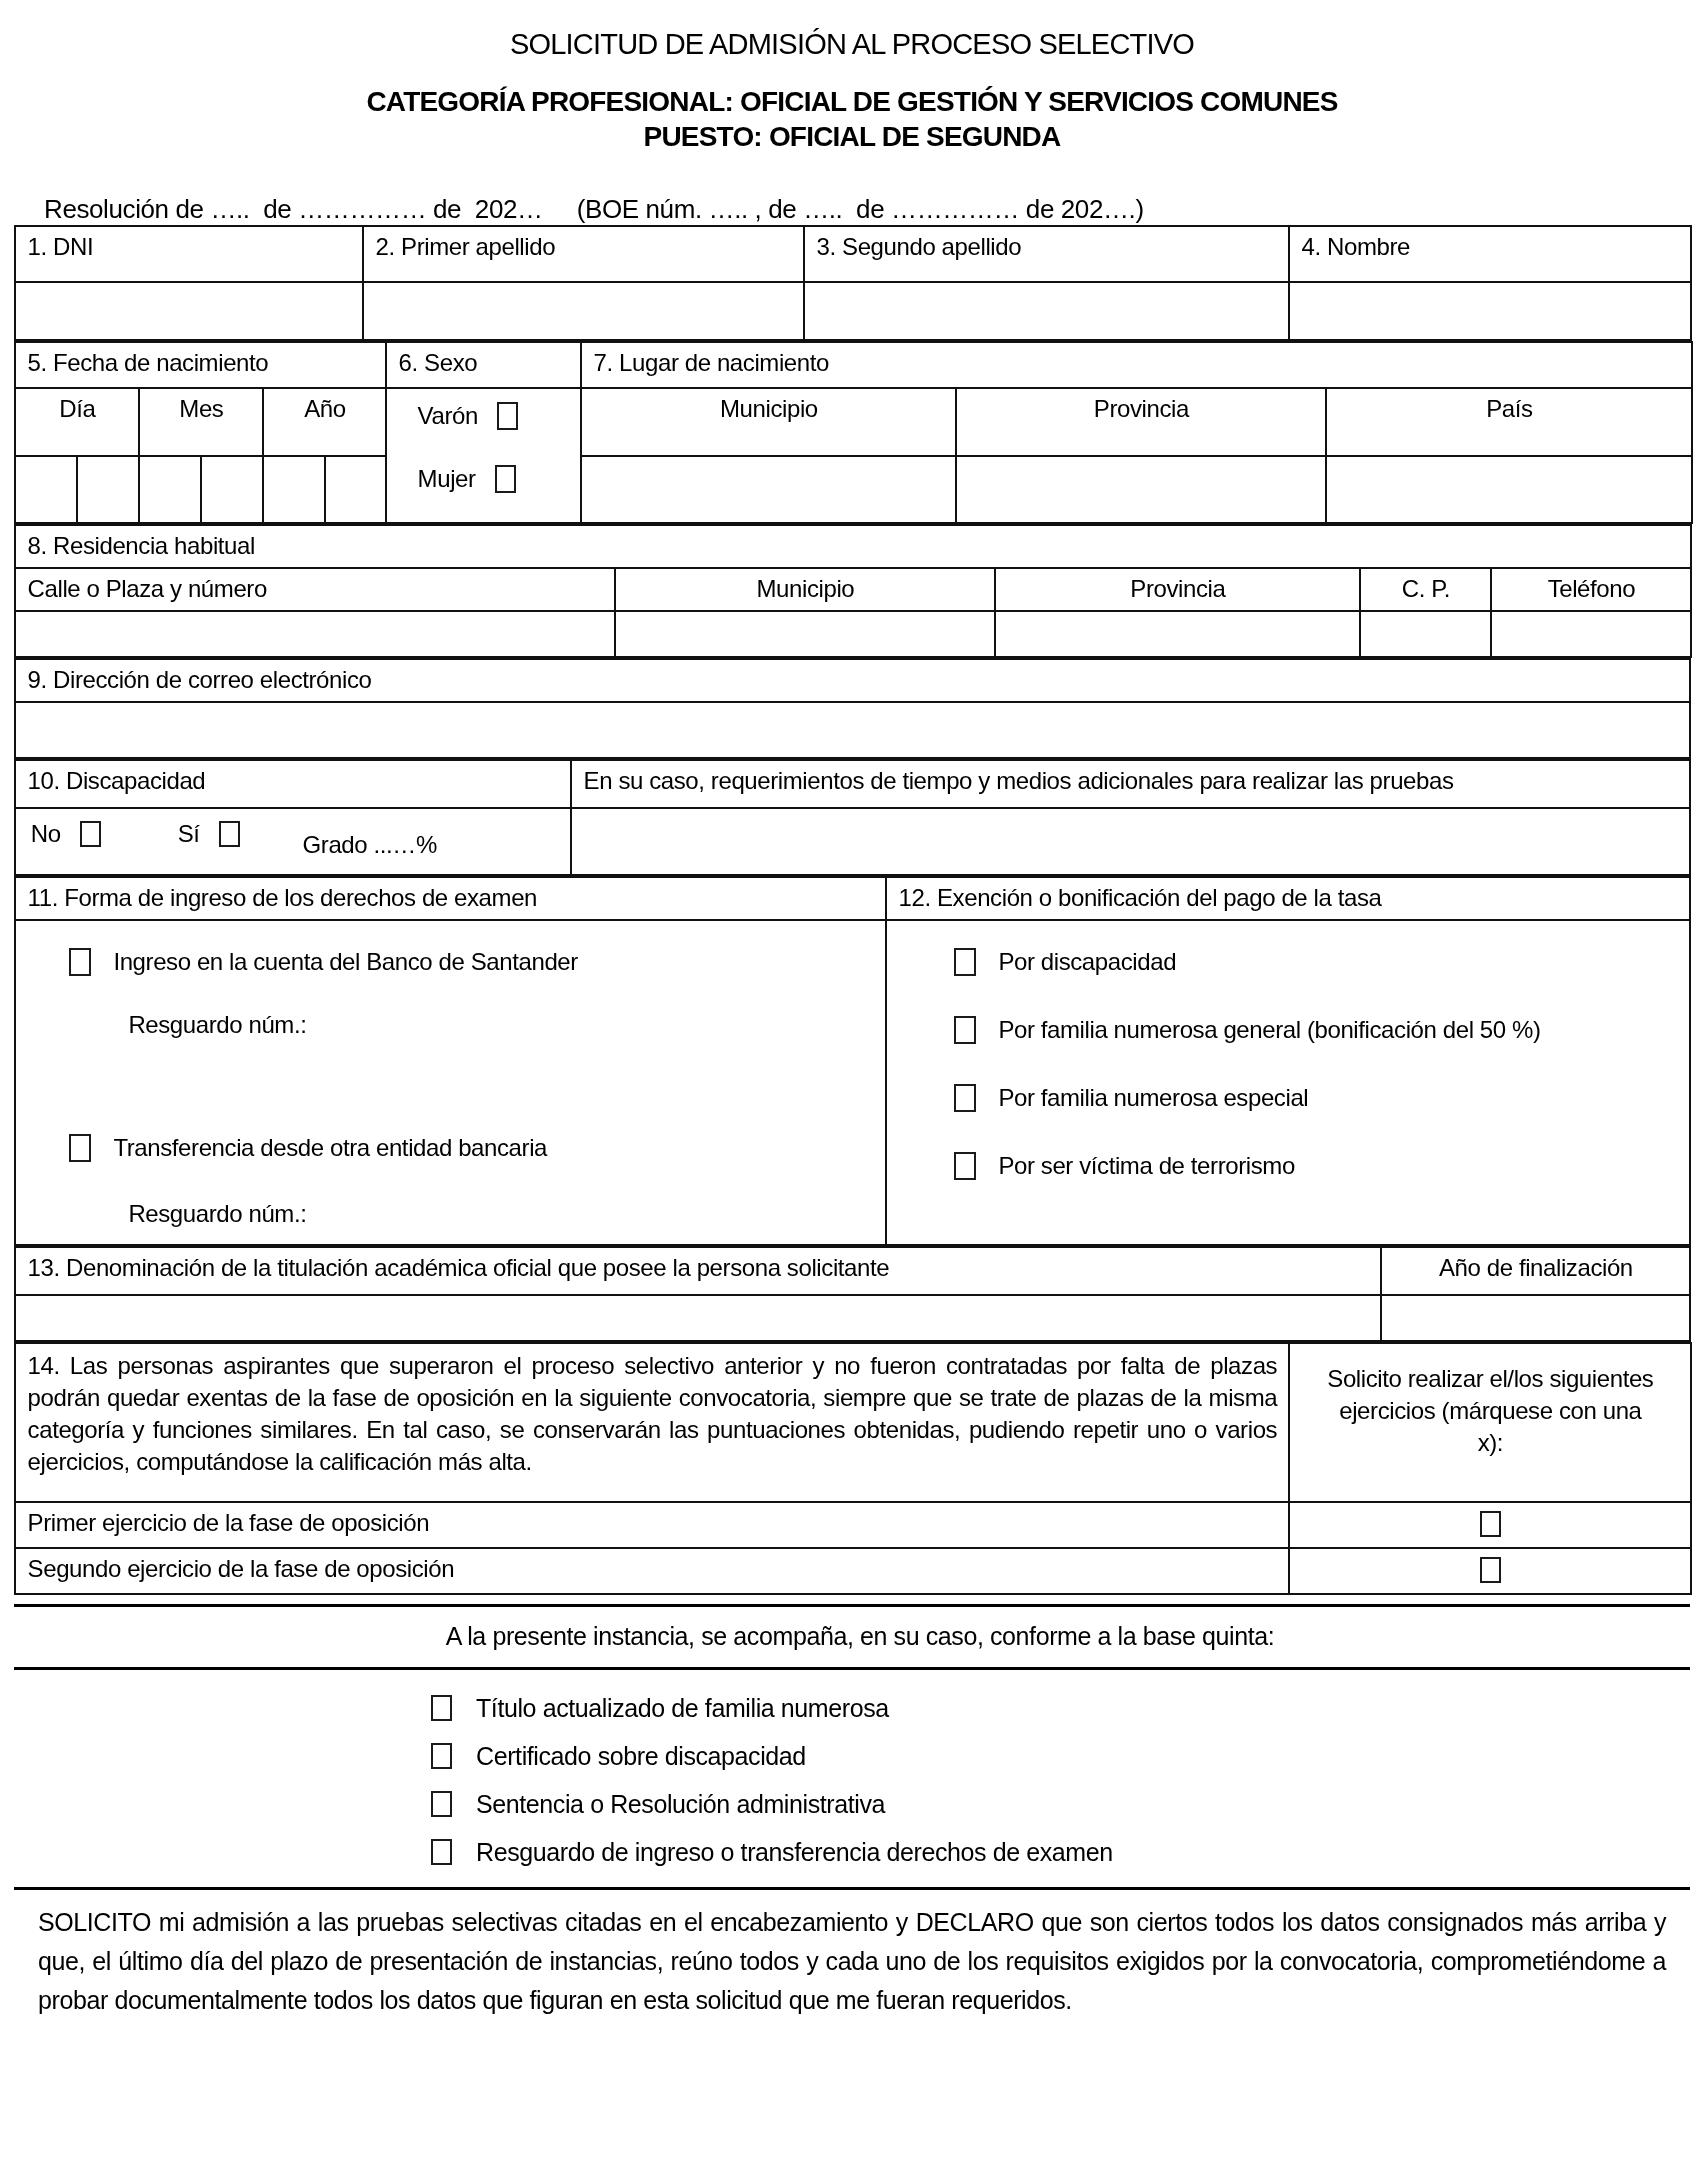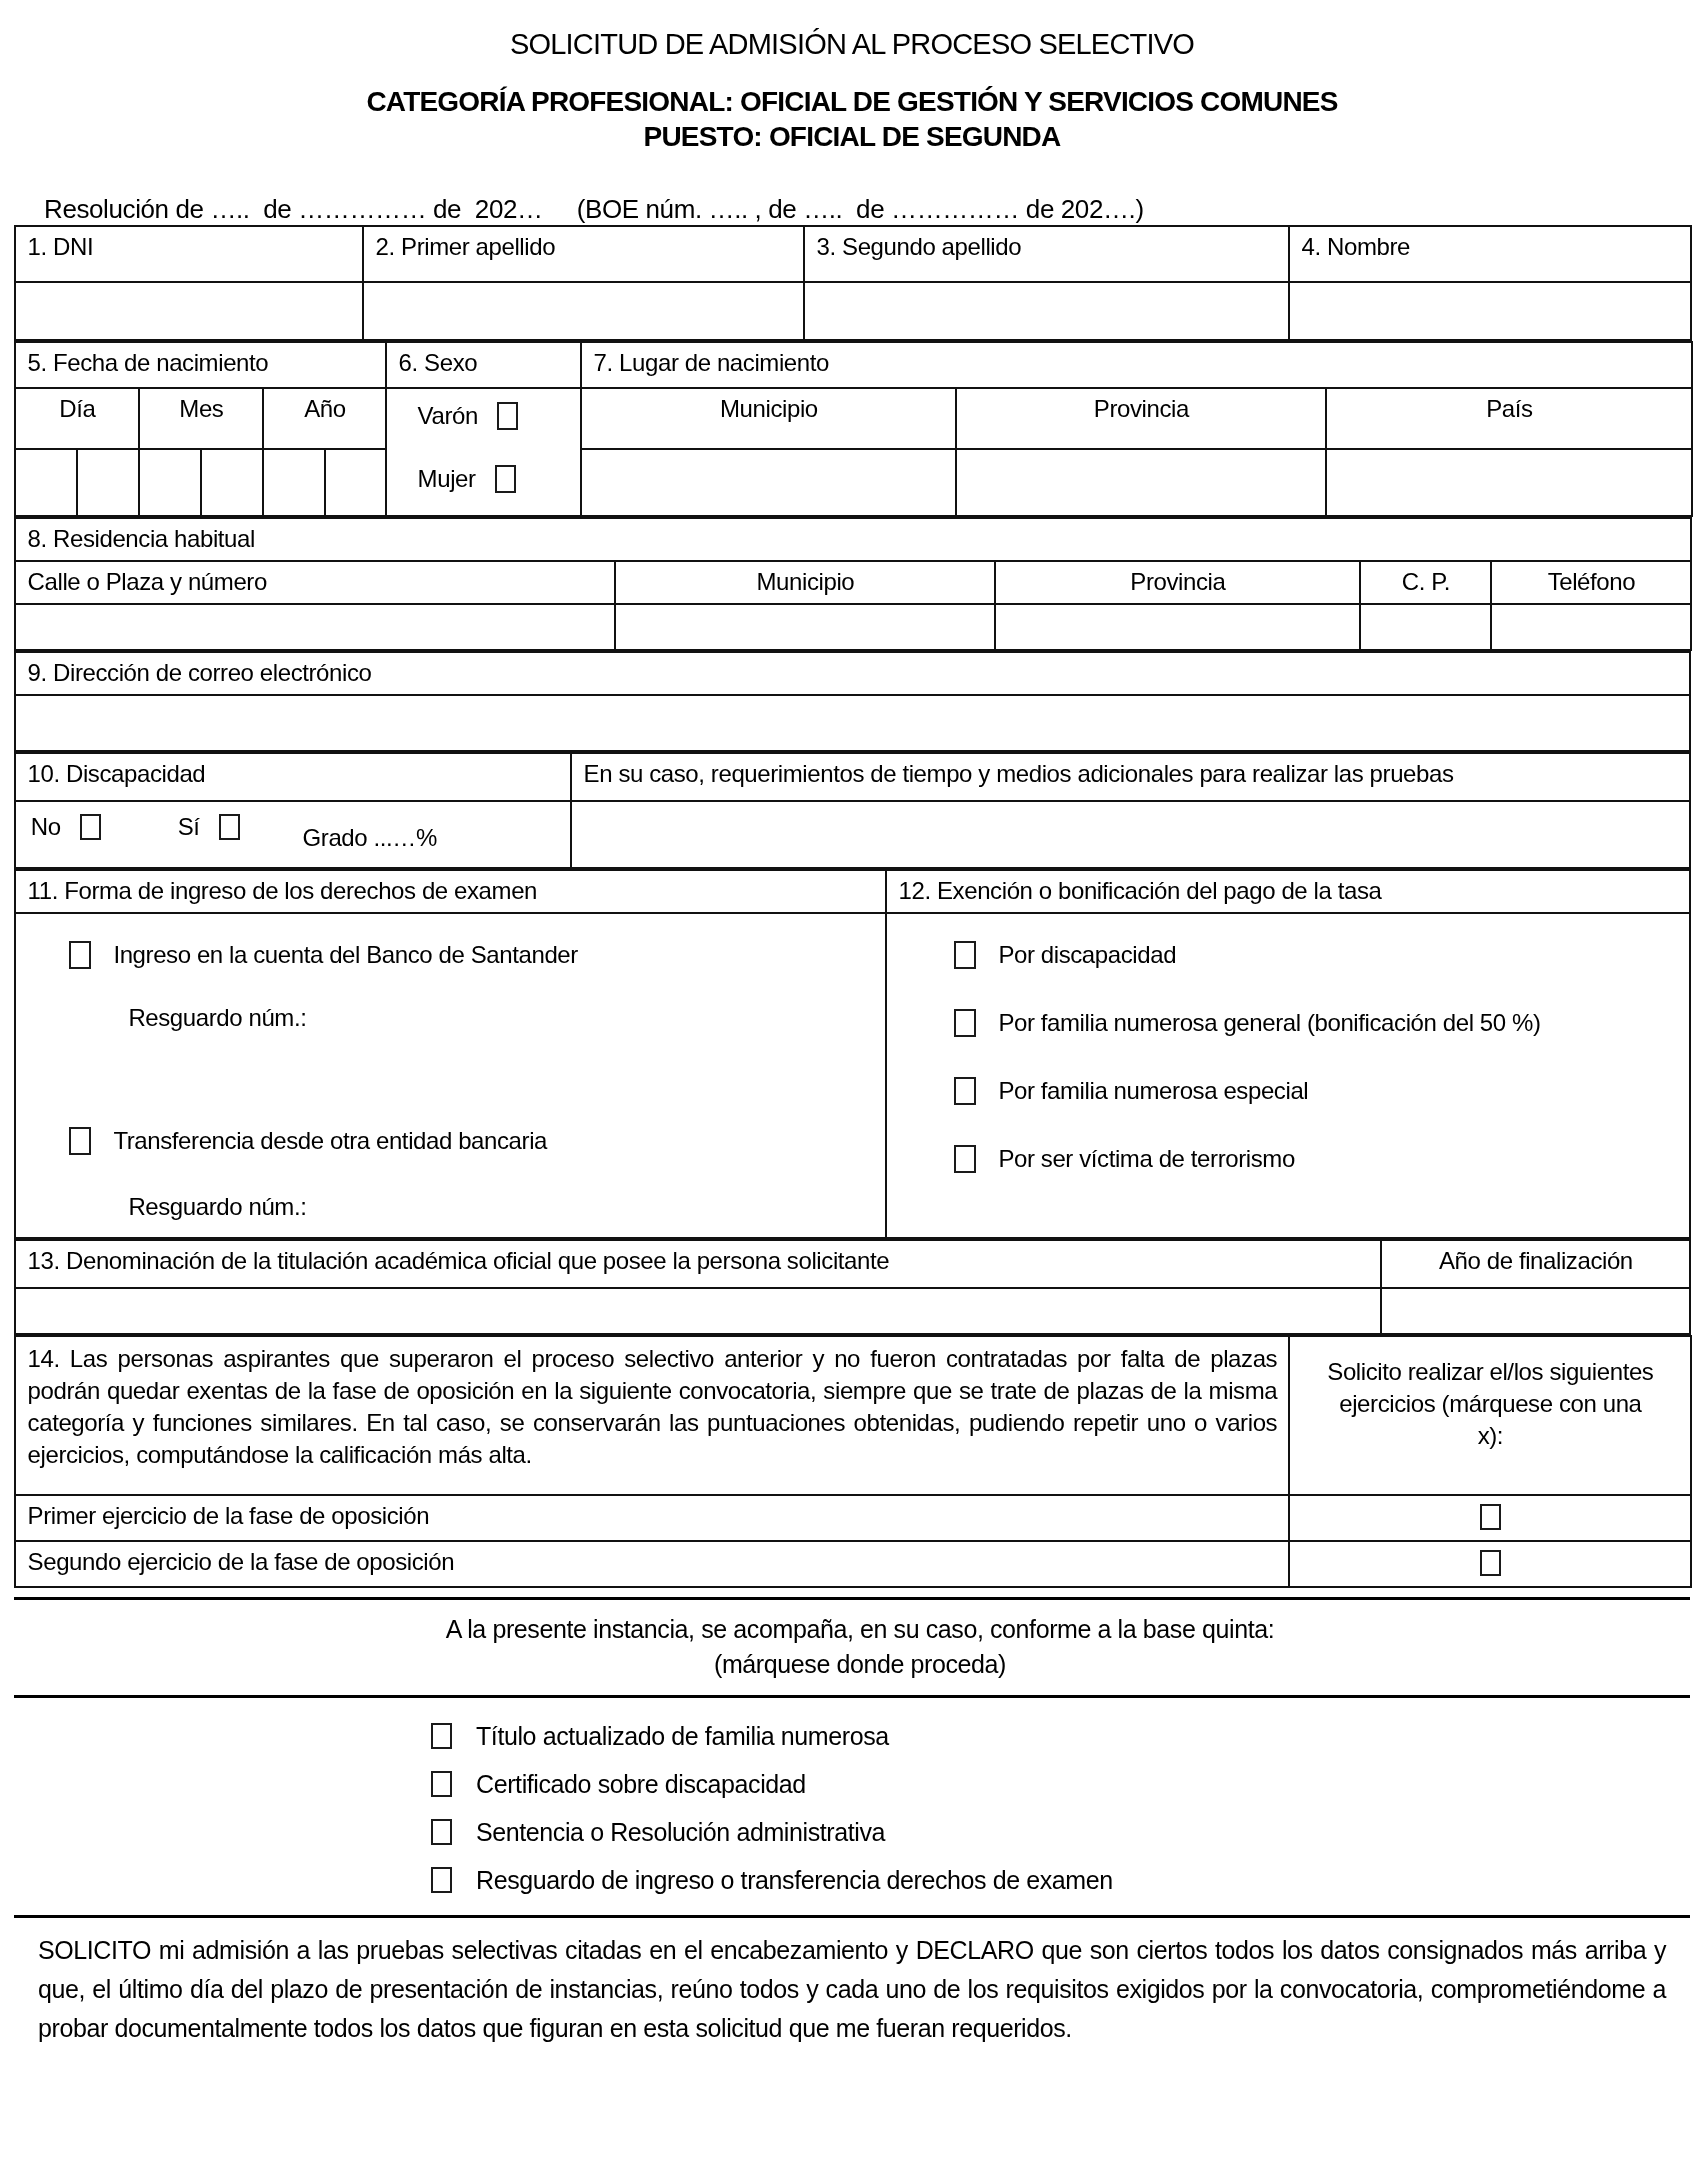--- a/index.html
+++ b/index.html
@@ -40,21 +40,21 @@
   .gap18 { margin-top: 14.4px; }
   
   .cb {
     display: inline-block; width: 21.6px; height: 28px;
     border: 2.4px solid #1a1a1a; background: #fff; vertical-align: -5.6px;
     flex: 0 0 auto;
   }
   .cb.small { width: 21px; height: 26px; }
   
   .rA1h td { height: 56px; }  .rA1b td { height: 58px; }
-  .rA2h td { height: 46px; }  .rA2m td { height: 61px; } .rA2b td { height: 67px; }
+  .rA2h td { height: 46px; }  .rA2m td { height: 68px; } .rA2b td { height: 67px; }
   .rB1 td { height: 38px; }   .rB2 td { height: 43px; }  .rB3 td { height: 46px; }
   .rC1 td { height: 38px; }   .rC2 td { height: 56px; }
   .rD1 td { height: 48px; }   .rD2 td { height: 67px; }
   .rE1 td { height: 43px; }   .rE2 td { height: 309px; }
   .rF1 td { height: 48px; }   .rF2 td { height: 46px; }
   .rG1 td { height: 159px; }  .rG2 td { height: 46px; } .rG3 td { height: 46px; }
   
   .sexo-opt { display: flex; align-items: center; gap: 19px; padding-left: 19px; }
   .sexo-opt + .sexo-opt { margin-top: 35px; }
   
@@ -335,21 +335,20 @@
         <span class="cb small"></span>
       </td>
     </tr>
   </tbody>
     </table>
 
   <div class="rule mt12"></div>
 
   <div class="attach-intro">
     <div>A la presente instancia, se acompaña, en su caso, conforme a la base quinta:</div>
-    <div>(márquese donde proceda)</div>
   </div>
 
   <div class="rule" style="margin-top:13px;"></div>
 
   <div class="attach-list">
     <div class="attach-item">
       <span class="cb small"></span>
       <span>Título actualizado de familia numerosa</span>
     </div>
     <div class="attach-item">

